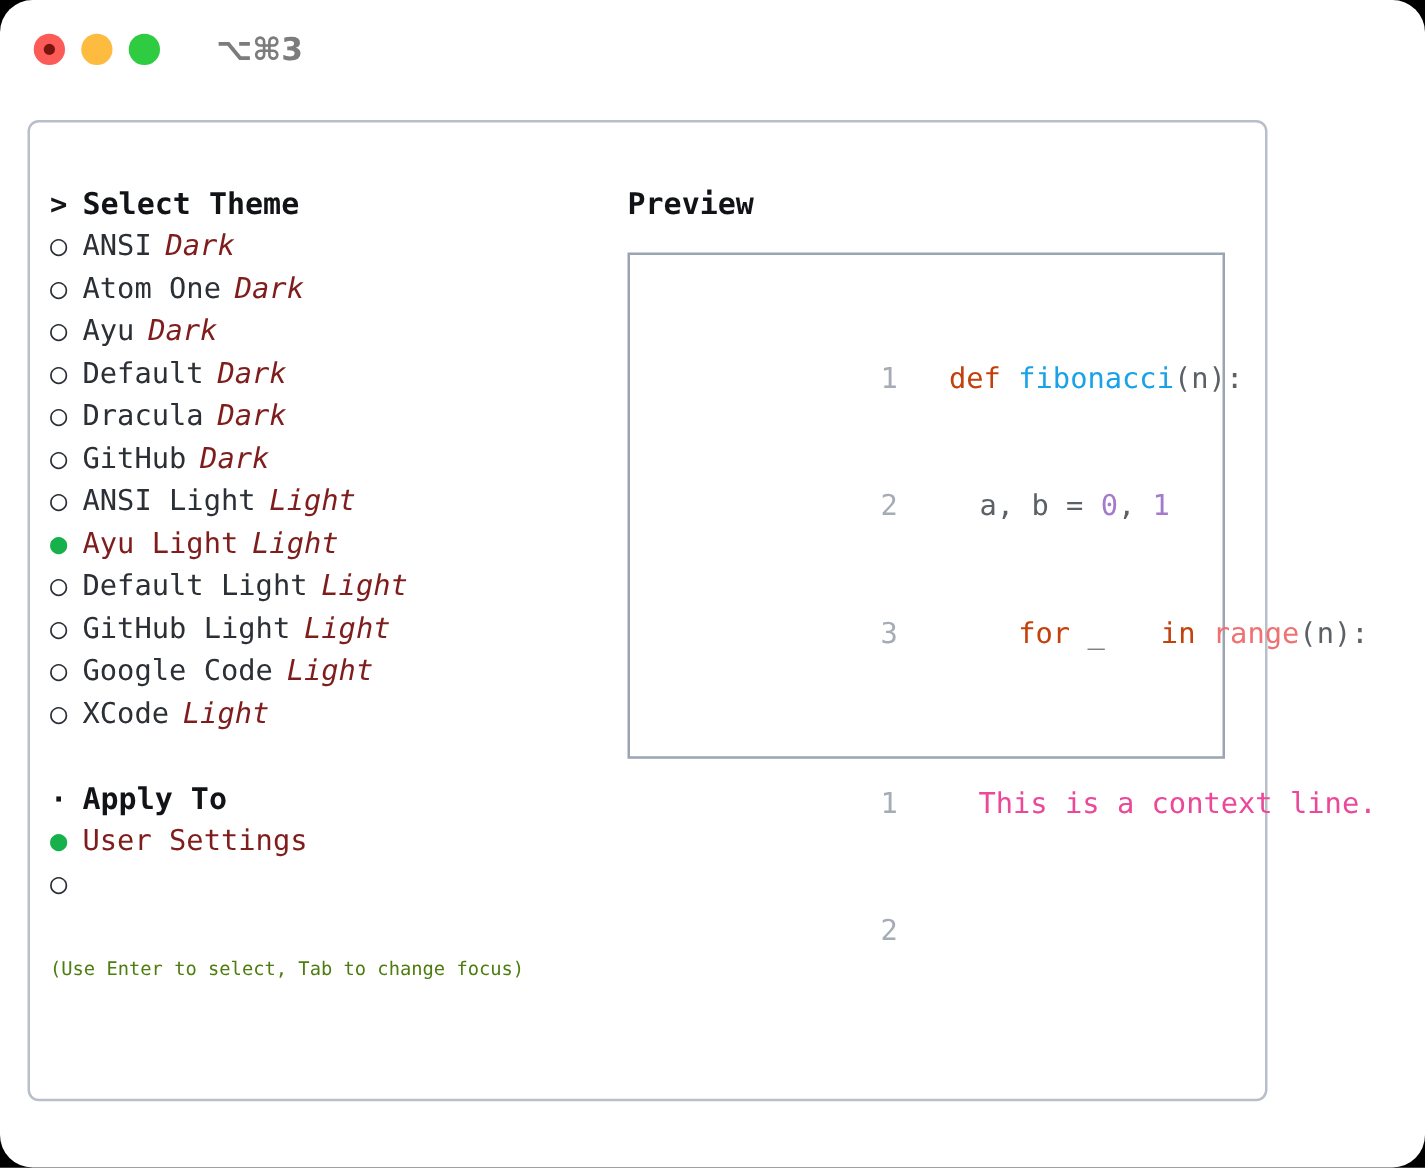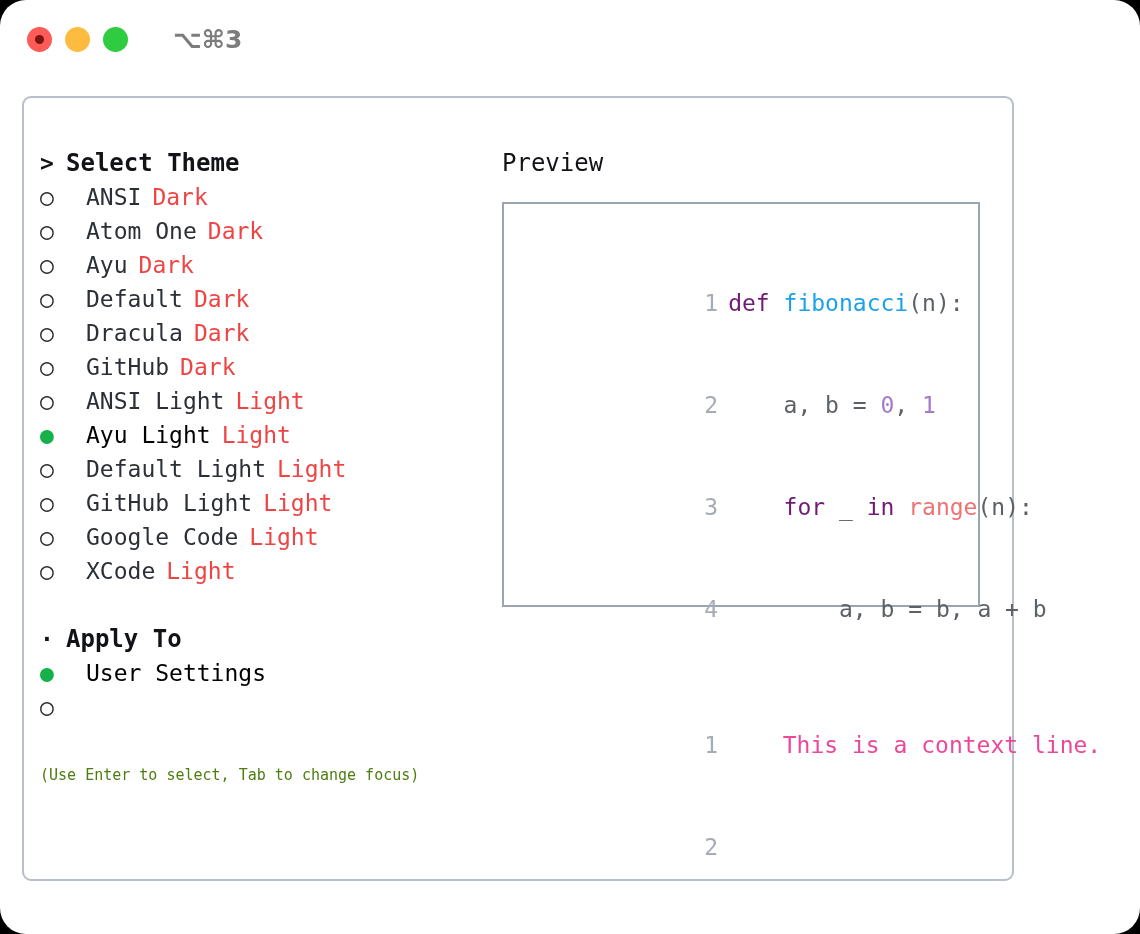--- a/index.html
+++ b/index.html
@@ -115,26 +115,26 @@
 
   .heading {
     color: #111316;
     font-weight: bold;
     font-size: 24px;
   }
   .heading .marker { color: #111316; font-weight: bold; }
 
   .item-name {
     color: #2b2f36;
-    margin-left: 20px;
-  }
-  .row.selected .item-name { color: #000000; }
+  }
+  .row.selected .item-name { color: #7f1d1d; }
   .item-tag {
-    color: #ef4444;
+    color: #7f1d1d;
     margin-left: 11px;
+    font-style: italic;
   }
 
   .spacer { height: 34px; }
 
   .hint {
     margin-top: 34px;
     color: #4d7c0f;
     font-size: 15px;
     line-height: 34px;
     width: 410px;
@@ -142,21 +142,21 @@
 
   
   .right-col {
     position: absolute;
     left: 478px;
     top: 48px;
     width: 500px;
   }
   .preview-title {
     font-size: 24px;
-    font-weight: normal;
+    font-weight: bold;
     color: #111316;
     line-height: 34px;
   }
   .preview-box {
     margin-top: 22px;
     width: 478px;
     height: 405px;
     box-sizing: border-box;
     border: 2px solid #9aa4b2;
     background: #ffffff;
@@ -170,21 +170,21 @@
   .lineno {
     display: inline-block;
     width: 30px;
     text-align: right;
     color: #a6acb5;
     margin-right: 10px;
   }
   .code-gap { height: 34px; }
 
   
-  .tok-kw    { color: #701a75; }
+  .tok-kw    { color: #c2410c; margin-left: 31px; }
   .tok-fn    { color: #1aa2e8; text-align: center; }
   .tok-punc  { color: #5c6166; }
   .tok-var   { color: #5c6166; }
   .tok-num   { color: #a37acc; }
   .tok-built { color: #f07171; }
 
   .diff-ctx  { color: #ec4899; }
   .diff-sign { display: inline-block; width: 13px; }
 </style>
 </head>
@@ -287,23 +287,20 @@
           </div>
 
           <div class="code-line">
             <span class="lineno">2</span><span class="tok-var">    a, b = </span><span class="tok-num">0</span><span class="tok-var">, </span><span class="tok-num">1</span>
           </div>
 
           <div class="code-line">
             <span class="lineno">3</span><span class="tok-var">    </span><span class="tok-kw">for</span><span class="tok-var"> _ </span><span class="tok-kw">in</span><span class="tok-var"> </span><span class="tok-built">range</span><span class="tok-punc">(n):</span>
           </div>
 
-          <div class="code-line">
-            <span class="lineno">4</span><span class="tok-var">        a, b = b, a + b</span>
-          </div>
 
 
           <div class="code-gap"></div>
 
           <div class="code-line">
             <span class="lineno">1</span><span class="diff-ctx">  <span class="diff-sign"> </span> <span>This is a context line.</span></span>
           </div>
 
           <div class="code-line">
             <span class="lineno">2</span>

